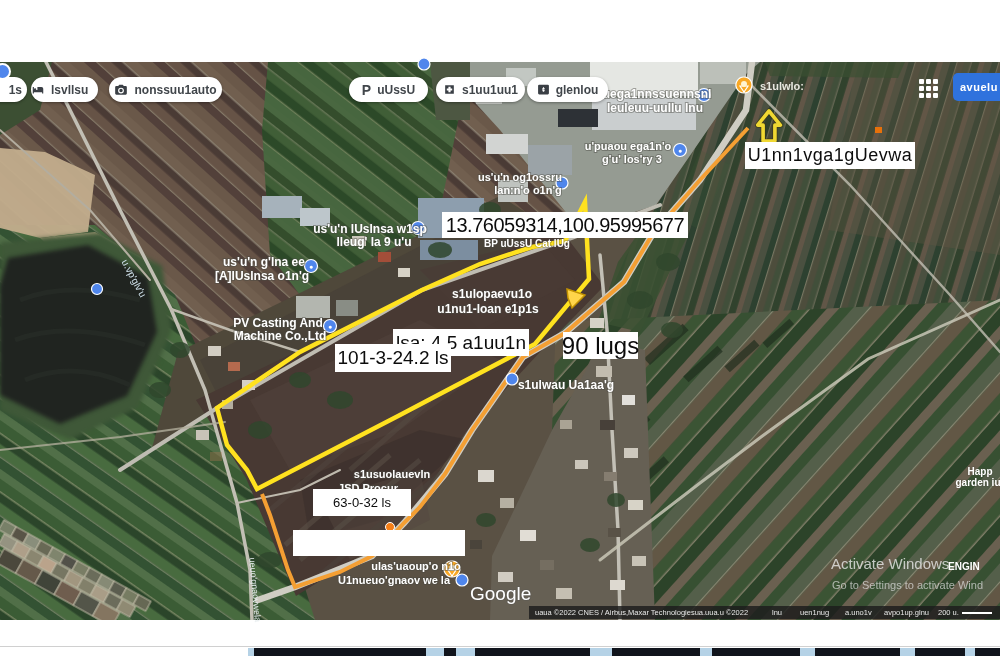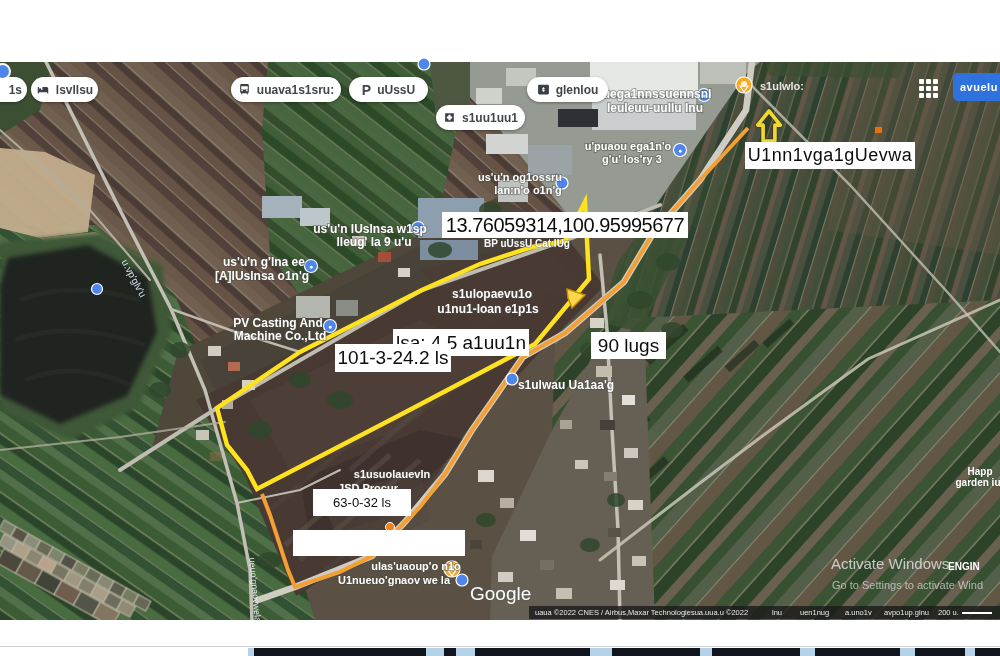--- a/index.html
+++ b/index.html
@@ -329,37 +329,37 @@
 <text x="772" y="615">lnu</text>
 <text x="800" y="615">uen1nug</text>
 <text x="845" y="615">a.uno1v</text>
 <text x="884" y="615">avpo1up.glnu</text>
 <text x="938" y="615">200 u.</text>
 </g>
 <rect x="962" y="612" width="30" height="2" fill="#ffffff"></rect>
 </svg>
 
 <div class="pill" style="left:-40px;width:62px;justify-content:flex-end;padding-right:5px;">1s</div>
-<div class="pill" style="left:31px;width:67px;justify-content:center;">
+<div class="pill" style="left:31px;width:67px;justify-content:flex-start;">
 <svg width="14" height="14" viewBox="0 0 24 24" fill="#3a3f45">
         <path d="M3 7v11h2v-2h14v2h2v-8a3 3 0 0 0-3-3h-7v5H5V7H3zm4 2a2 2 0 1 0 0 4 2 2 0 0 0 0-4z"></path>
       </svg>
 <span>lsvllsu</span>
     </div>
-<div class="pill" style="left:231px;width:110px;justify-content:center;">
-<svg width="13" height="13" viewBox="0 0 24 24" fill="#3a3f45">
-        <path d="M4 4a2 2 0 0 1 2-2h12a2 2 0 0 1 2 2v12a3 3 0 0 1-2 2.8V20a1 1 0 0 1-2 0v-1H8v1a1 1 0 0 1-2 0v-1.2A3 3 0 0 1 4 16V4zm2 2v6h12V6H6zm1.5 9.5a1.5 1.5 0 1 0 0-3 1.5 1.5 0 0 0 0 3zm9 0a1.5 1.5 0 1 0 0-3 1.5 1.5 0 0 0 0 3z"></path>
+<div class="pill" style="left:109px;width:113px;justify-content:center;">
+<svg width="14" height="14" viewBox="0 0 24 24" fill="#3a3f45">
+        <path d="M9 3l-1.8 2H4a2 2 0 0 0-2 2v11a2 2 0 0 0 2 2h16a2 2 0 0 0 2-2V7a2 2 0 0 0-2-2h-3.2L15 3H9zm3 5a5 5 0 1 1 0 10 5 5 0 0 1 0-10zm0 2a3 3 0 1 0 0 6 3 3 0 0 0 0-6z"></path>
       </svg>
-<span>uuava1s1sru:</span>
+<span>nonssuu1auto</span>
     </div>
 <div class="pill" style="left:349px;width:79px;justify-content:center;">
 <span style="font-size:14px;margin-right:6px;">P</span>
       <span>uUssU</span>
     </div>
-<div class="pill" style="left:436px;width:89px;justify-content:center;margin-top:28px;">
+<div class="pill" style="left:436px;width:89px;justify-content:center;">
 <svg width="13" height="13" viewBox="0 0 24 24" fill="#3a3f45">
         <path d="M4 4h16v16H4V4zm6 3v3H7v4h3v3h4v-3h3v-4h-3V7h-4z"></path>
       </svg>
 <span>s1uu1uu1</span>
     </div>
 <div class="pill" style="left:527px;width:81px;justify-content:center;">
 <svg width="13" height="13" viewBox="0 0 24 24" fill="#3a3f45">
         <path d="M2 5a2 2 0 0 1 2-2h16a2 2 0 0 1 2 2v14a2 2 0 0 1-2 2H4a2 2 0 0 1-2-2V5zm9 3v1h-1v6h1v1h2v-1h1v-2h-2v-1h2V9h-1V8h-2z"></path>
       </svg>
 <span>glenlou</span>
@@ -382,21 +382,21 @@
 <div style="position:absolute;left:-6px;top:63px;width:13px;height:13px;border-radius:50%;background:#4f86ec;border:2px solid #fff;"></div>
 
 <svg style="position:absolute;left:754px;top:108px;" width="30" height="36" viewBox="0 0 33 39">
 <path d="M16.5 3 L29 18.5 L23 18.5 L23 36 L10 36 L10 18.5 L4 18.5 Z" fill="rgba(60,55,20,0.2)" stroke="#3a3514" stroke-width="5.5" stroke-linejoin="round" opacity="0.85"></path>
 <path d="M16.5 3 L29 18.5 L23 18.5 L23 36 L10 36 L10 18.5 L4 18.5 Z" fill="none" stroke="#f0d832" stroke-width="4" stroke-linejoin="round"></path>
 </svg>
 
 <div class="wbox" style="left:442px;top:212px;width:246px;height:26px;font-size:20px;letter-spacing:-0.5px;">13.76059314,100.95995677</div>
 <div class="wbox" style="left:745px;top:142px;width:170px;height:27px;font-size:18px;letter-spacing:0.5px;">U1nn1vga1gUevwa</div>
 <div class="wbox" style="left:393px;top:329px;width:136px;height:27px;font-size:19px;">lsa: 4.5 a1uu1n</div>
-<div class="wbox" style="left:563px;top:332px;width:75px;height:27px;font-size:19px;margin-left:28px;">90 lugs</div>
+<div class="wbox" style="left:563px;top:332px;width:75px;height:27px;font-size:24px;">90 lugs</div>
 <div class="wbox" style="left:335px;top:344px;width:116px;height:28px;font-size:19px;">101-3-24.2 ls</div>
 <div class="wbox" style="left:313px;top:489px;width:98px;height:27px;font-size:13px;">63-0-32 ls</div>
 <div class="wbox" style="left:293px;top:530px;width:172px;height:26px;"></div>
 
 <div style="position:absolute;left:0;top:646px;width:1000px;height:1px;background:#d0d0d0;"></div>
 <div style="position:absolute;left:248px;top:648px;width:752px;height:8px;background:#b5d2e6;"></div>
 <div style="position:absolute;left:254px;top:648px;width:172px;height:8px;background:#10141c;"></div>
 <div style="position:absolute;left:444px;top:648px;width:12px;height:8px;background:#10141c;"></div>
 <div style="position:absolute;left:475px;top:648px;width:115px;height:8px;background:#10141c;"></div>
 <div style="position:absolute;left:612px;top:648px;width:88px;height:8px;background:#10141c;"></div>

